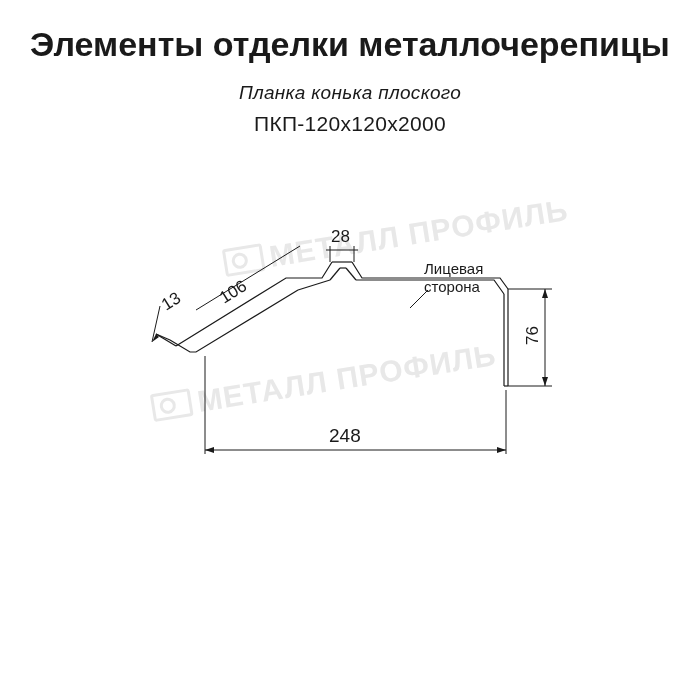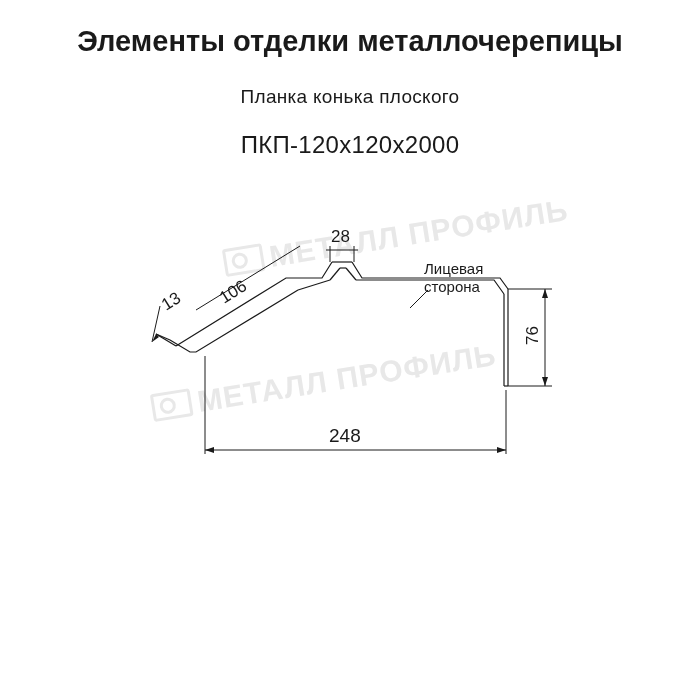--- a/index.html
+++ b/index.html
@@ -20,33 +20,34 @@
     inset: 0;
   }
   .header {
     position: absolute;
     top: 0;
     left: 0;
     width: 700px;
     text-align: center;
   }
   .title-main {
-    font-size: 29px;
+    font-size: 34px;
     font-weight: bold;
     margin-top: 25px;
     letter-spacing: 0px;
   }
   .title-sub {
     font-size: 19px;
-    margin-top: 28px;
+    margin-top: 18px;
     letter-spacing: 0.3px;
+    font-style: italic;
   }
   .title-code {
-    font-size: 24px;
-    margin-top: 23px;
+    font-size: 21px;
+    margin-top: 8px;
     letter-spacing: 0.3px;
   }
   .drawing {
     position: absolute;
     top: 190px;
     left: 0;
     width: 700px;
     height: 300px;
   }
   .watermarks {

